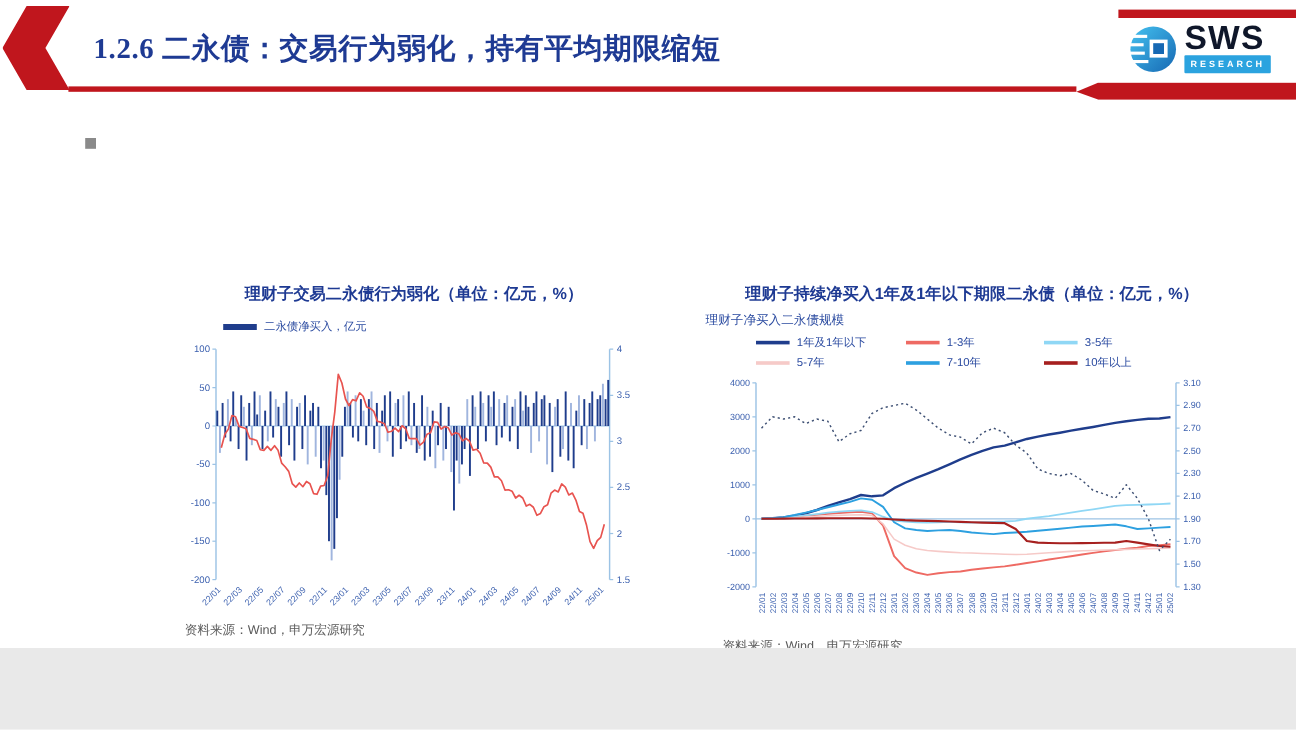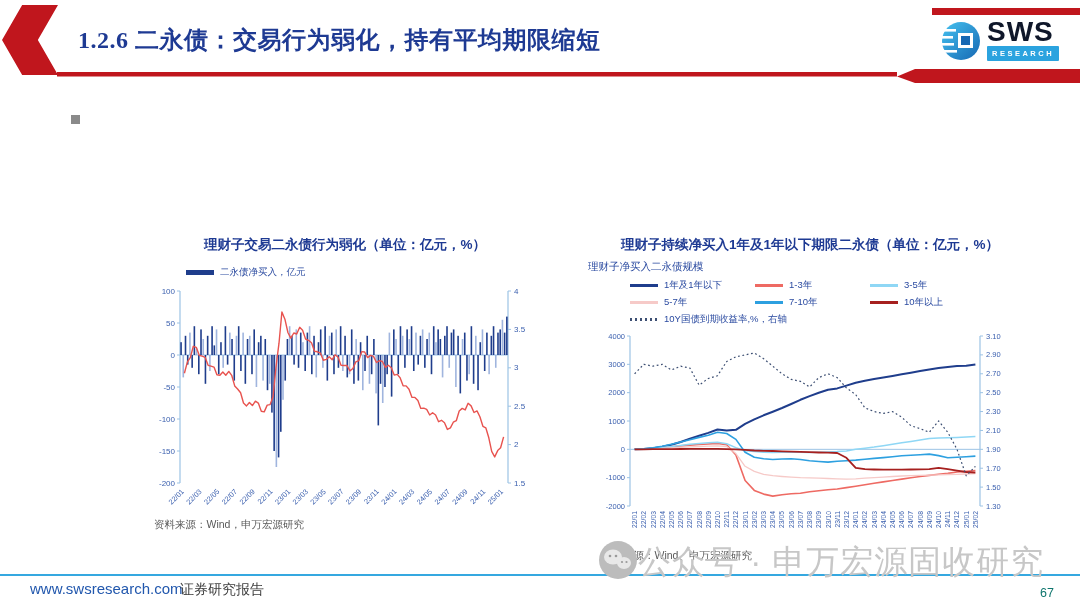--- a/index.html
+++ b/index.html
@@ -1,16 +1,16 @@
 <!DOCTYPE html>
 <html><head>
 <meta charset="utf-8">
 <style>
   html,body{margin:0;padding:0;background:#e9e9e9;}
-  .slide{position:relative;width:1080px;height:608px;background:#ffffff;overflow:hidden;
+  .slide{position:relative;width:1080px;height:540px;background:#ffffff;overflow:hidden;
          font-family:"Liberation Sans","DejaVu Sans",sans-serif;}
   
   .chevron{position:absolute;left:2px;top:5px;width:56px;height:70px;background:#c0161d;
            clip-path:polygon(100% 0,36% 0,0 50%,36% 100%,100% 100%,64% 50%);}
   .page-title{position:absolute;left:78px;top:24px;margin:0;font-size:24px;font-weight:bold;
               color:#1e3a93;font-family:"Liberation Serif","DejaVu Serif",serif;letter-spacing:.5px;}
   .underline-svg{position:absolute;left:0;top:60px;}
   .top-strip{position:absolute;left:932px;top:8px;width:148px;height:7px;background:#c0161d;}
   .logo{position:absolute;left:938px;top:19px;display:flex;align-items:flex-start;gap:5px;}
   .logo-txt{display:flex;flex-direction:column;align-items:flex-start;}
@@ -311,24 +311,20 @@
           <span>5-7年</span>
         </div>
         <div class="lg-item">
           <span class="lg-swatch" style="height: 2.5px; background: rgb(45, 160, 224);"></span>
           <span>7-10年</span>
         </div>
         <div class="lg-item">
           <span class="lg-swatch" style="height: 2.5px; background: rgb(166, 32, 31);"></span>
           <span>10年以上</span>
         </div>
-        <div class="lg-item" style="grid-column: 1 / -1;">
-          <span class="lg-swatch" style="height: 2.5px; background-image: repeating-linear-gradient(90deg, rgb(61, 79, 115) 0px, rgb(61, 79, 115) 2px, transparent 2px, transparent 5px);"></span>
-          <span>10Y国债到期收益率,%，右轴</span>
-        </div>
       </div>
     <svg class="c-svg" id="chart2-svg" width="444" height="218">
         <line x1="42" y1="8" x2="42" y2="178" stroke="#9cc3e5" stroke-width="1.2"></line>
         <line x1="392" y1="8" x2="392" y2="178" stroke="#9cc3e5" stroke-width="1.2"></line>
         <line x1="39" y1="8" x2="42" y2="8" stroke="#9cc3e5" stroke-width="1"></line>
         <text x="37" y="10.5" text-anchor="end" font-size="7.5" fill="#3a5fae">4000</text>
         <line x1="39" y1="36.33333333333333" x2="42" y2="36.33333333333333" stroke="#9cc3e5" stroke-width="1"></line>
         <text x="37" y="38.83333333333333" text-anchor="end" font-size="7.5" fill="#3a5fae">3000</text>
         <line x1="39" y1="64.66666666666666" x2="42" y2="64.66666666666666" stroke="#9cc3e5" stroke-width="1"></line>
         <text x="37" y="67.16666666666666" text-anchor="end" font-size="7.5" fill="#3a5fae">2000</text>

